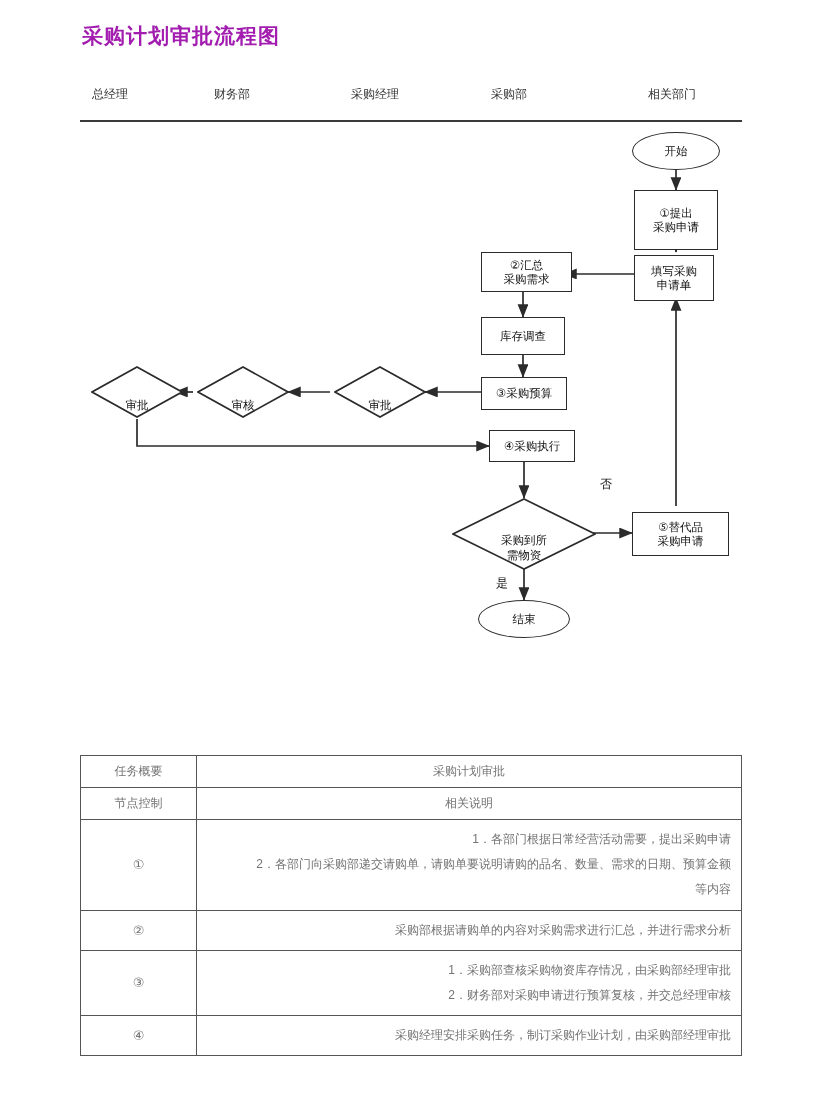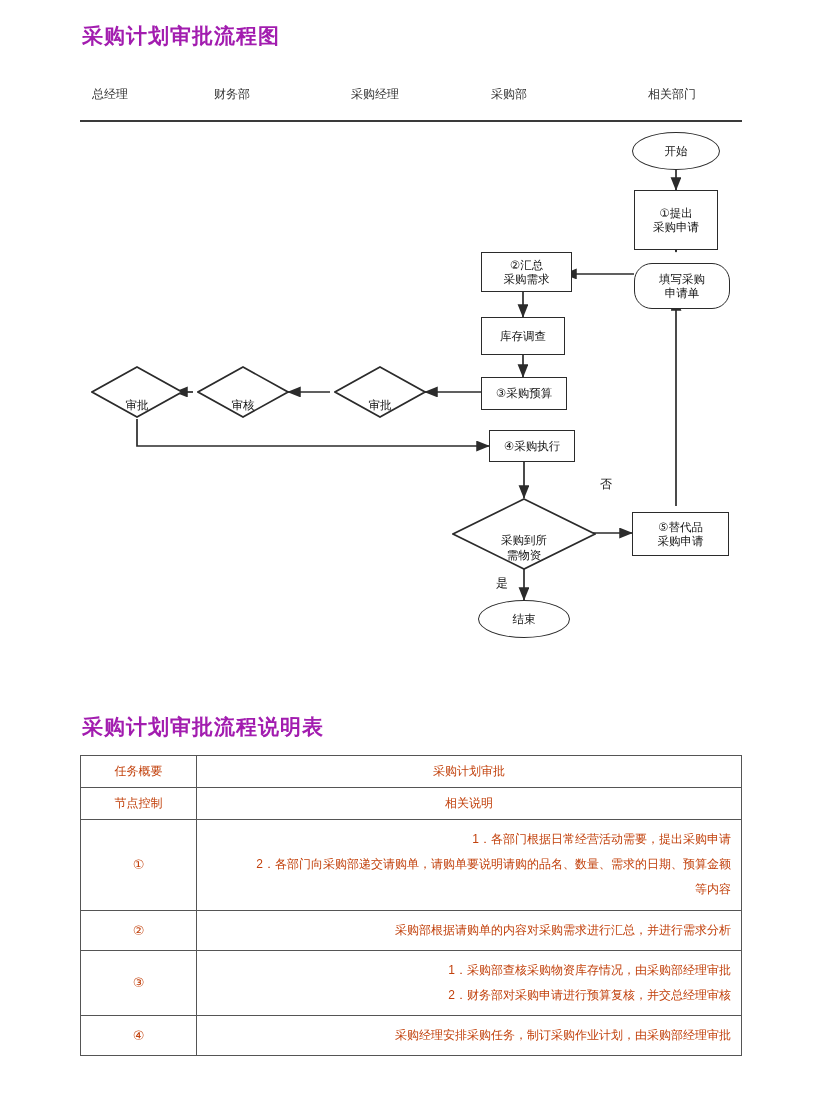--- a/index.html
+++ b/index.html
@@ -110,21 +110,21 @@
 
   
   .exp-table {
     position: absolute;
     left: 80px;
     top: 755px;
     width: 662px;
     border-collapse: collapse;
     table-layout: fixed;
     font-size: 12px;
-    color: #c2410c;
+    color: #737373;
   }
   .exp-table td {
     border: 1.3px solid #555;
     padding: 7px 10px;
     vertical-align: middle;
   }
   .exp-table td.key {
     width: 95px;
     text-align: center;
     white-space: nowrap;
@@ -196,21 +196,21 @@
   </svg>
 
   <div class="node term" style="left:632px; top:132px; width:88px; height:38px;">
     <span>开始</span>
   </div>
 
   <div class="node rect" style="left:634px; top:190px; width:84px; height:60px;">
     <span class="ml">①提出<br>采购申请</span>
   </div>
 
-  <div class="node rect" style="left:634px; top:263px; width:96px; height:46px;border-radius:18px;">
+  <div class="node rect" style="left:634px; top:255px; width:80px; height:46px;">
     <span class="ml">填写采购<br>申请单</span>
   </div>
 
   <div class="node rect" style="left:481px; top:252px; width:91px; height:40px;">
     <span class="ml">②汇总<br>采购需求</span>
   </div>
 
   <div class="node rect" style="left:481px; top:317px; width:84px; height:38px;">
     <span>库存调查</span>
   </div>
@@ -255,21 +255,20 @@
     <span class="ml">⑤替代品<br>采购申请</span>
   </div>
 
   <div class="node term" style="left:478px; top:600px; width:92px; height:38px;">
     <span>结束</span>
   </div>
 
   <div class="edge-label" style="left:600px; top:476px;">否</div>
   <div class="edge-label" style="left:496px; top:575px;">是</div>
 
-  <div class="doc-title" id="title-table">采购计划审批流程说明表</div>
 
   <table class="exp-table">
     <tbody>
       <tr>
         <td class="key">任务概要</td>
         <td class="center">采购计划审批</td>
       </tr>
       <tr>
         <td class="key">节点控制</td>
         <td class="center">相关说明</td>

